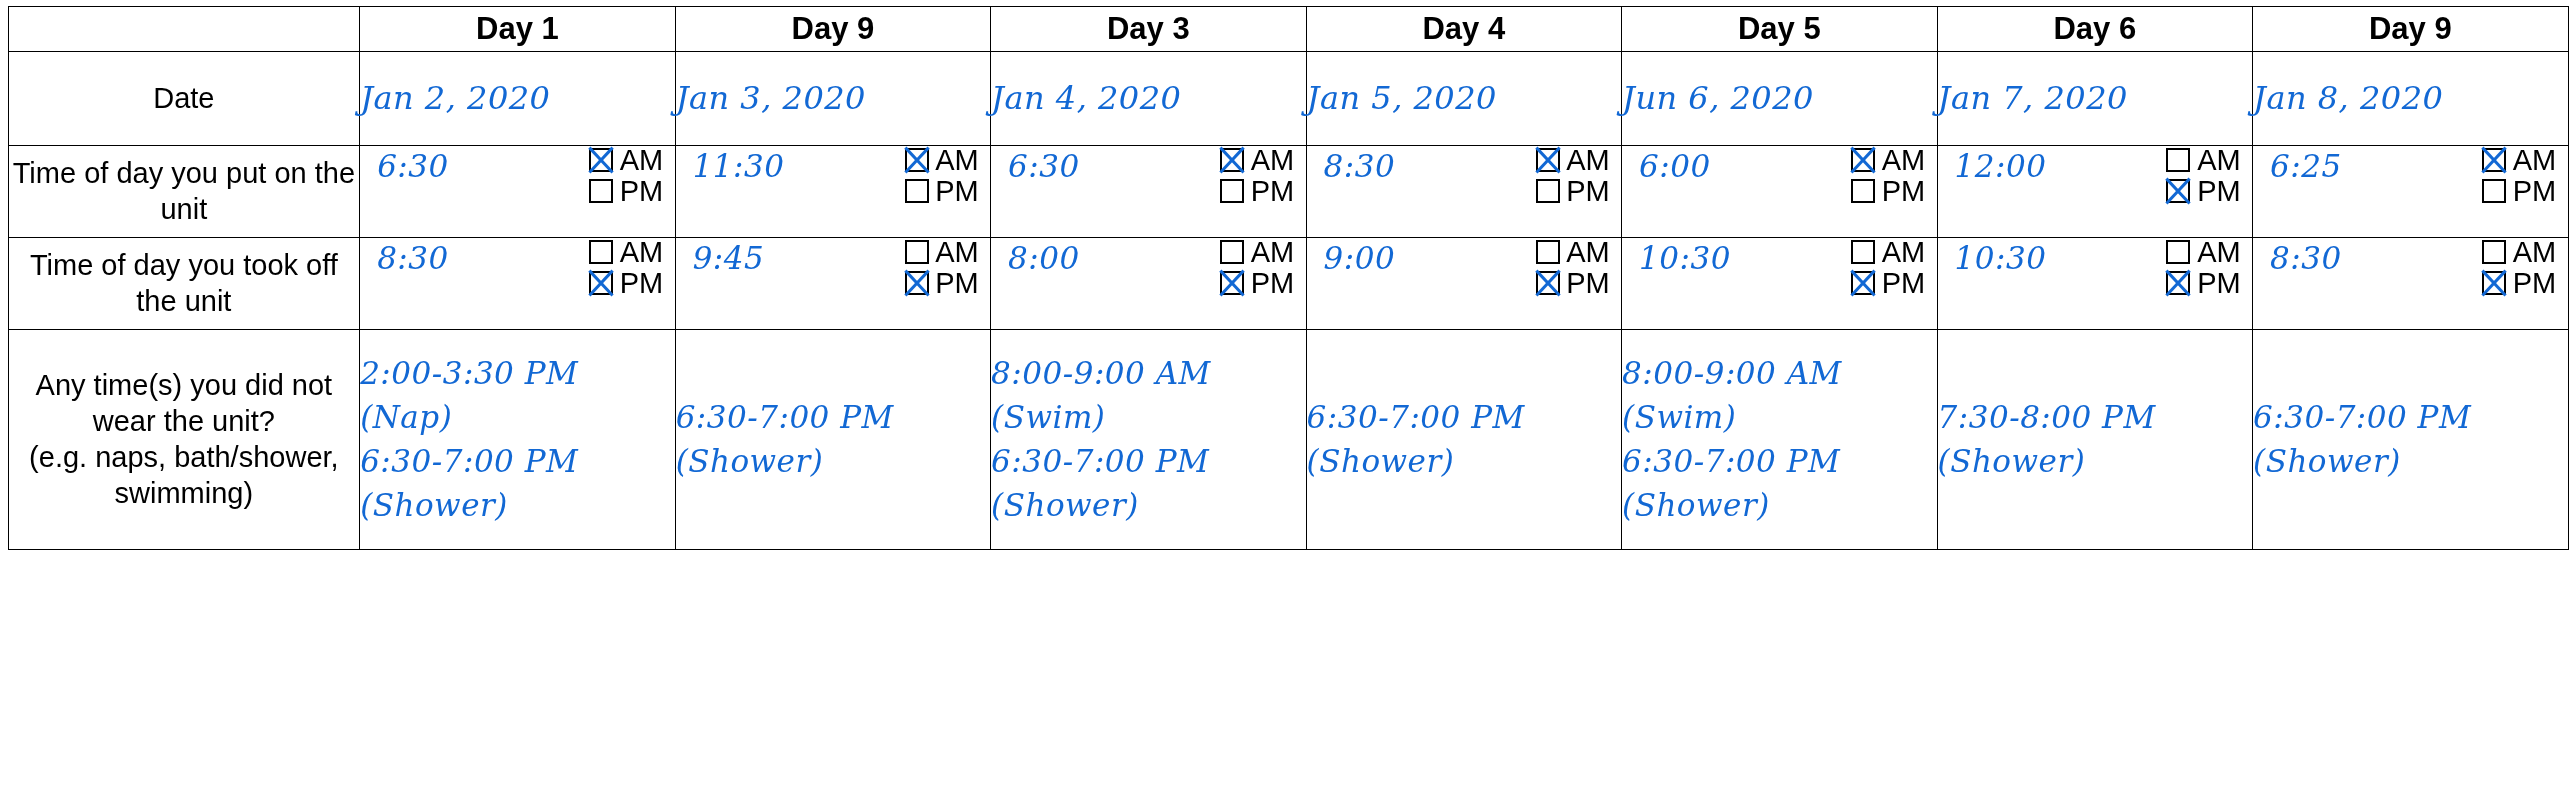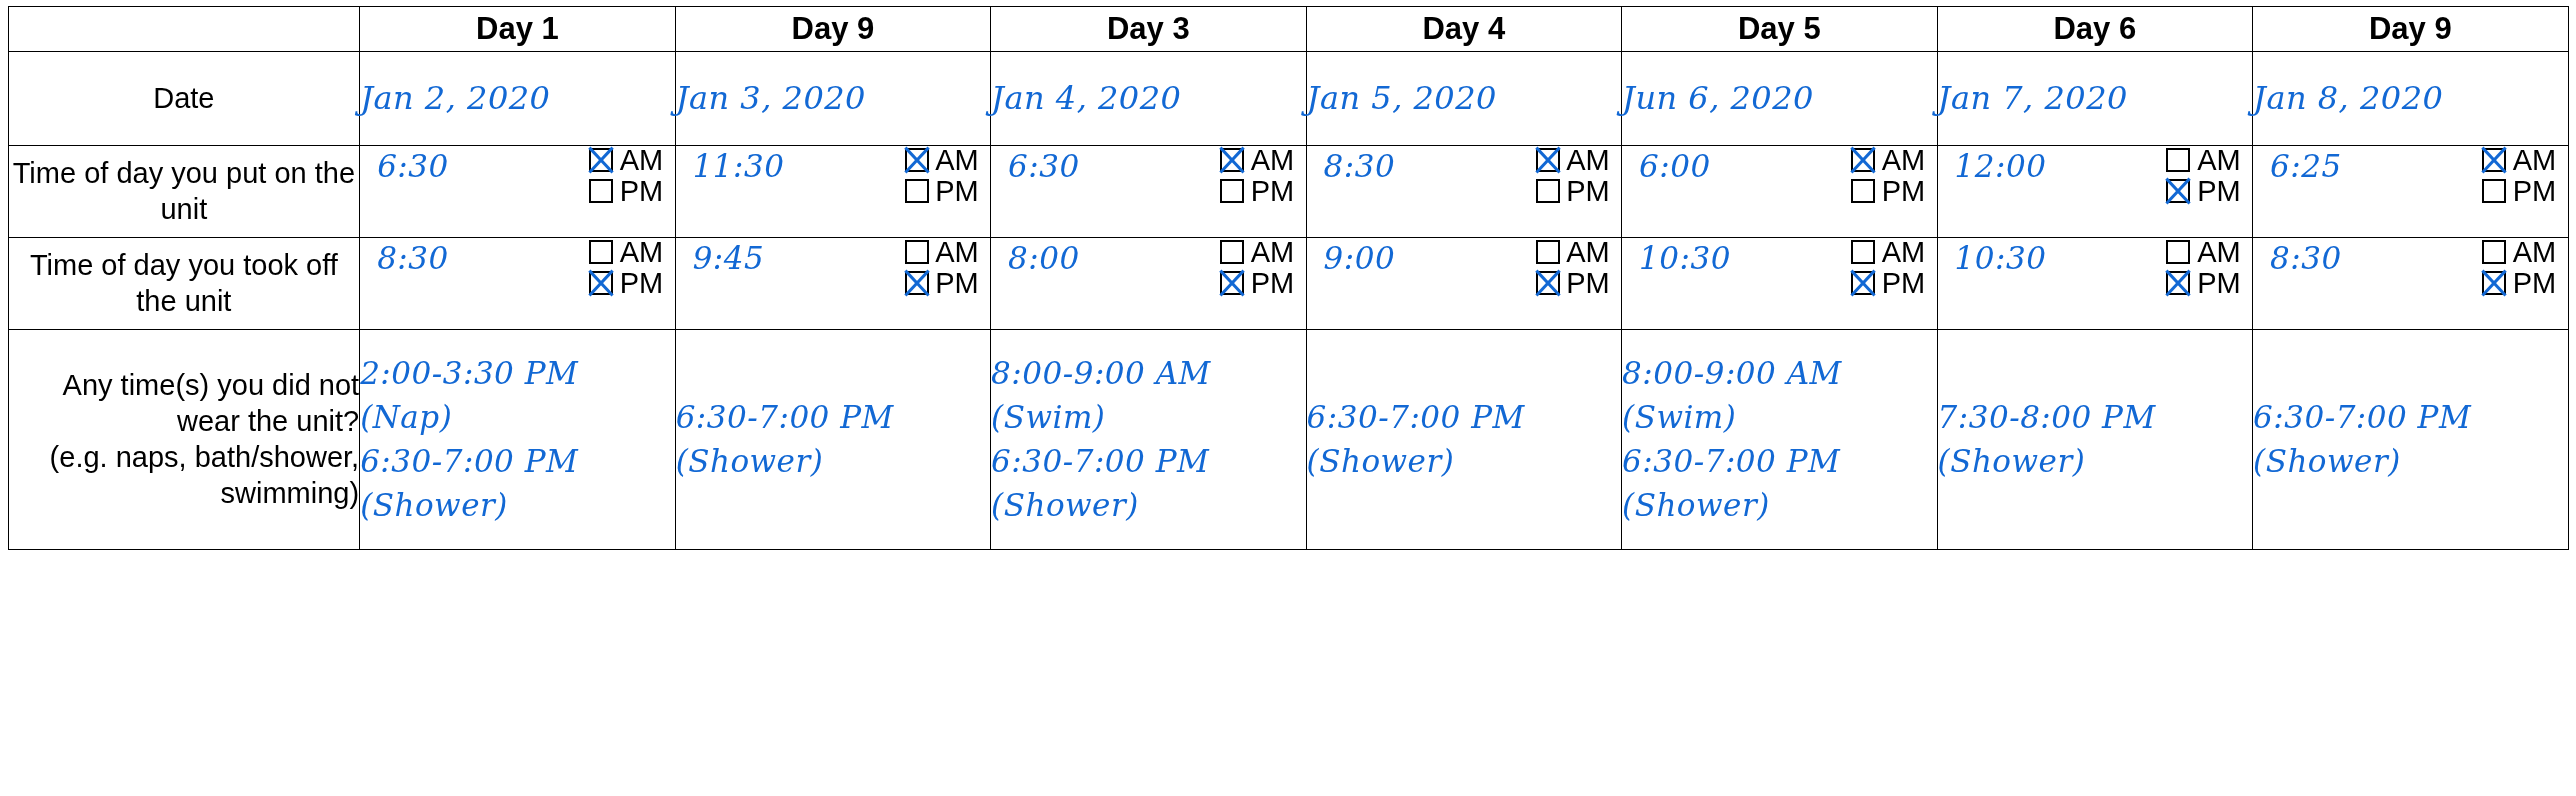--- a/index.html
+++ b/index.html
@@ -403,21 +403,21 @@
               <span class="ampm-line">
                   <span class="box checked"></span>
                   <span>PM</span>
                 </span>
             </span>
           </div>
         </td>
       </tr>
 
       <tr>
-        <td class="row-label notes-label" style="white-space:pre-line;text-align:right;">Any time(s) you did not wear the unit?
+        <td class="row-label notes-label" style="white-space:pre-line;">Any time(s) you did not wear the unit?
 (e.g. naps, bath/shower, swimming)</td>
         <td class="notes-cell">
             <div class="notes-lines">
               <span class="hand">2:00-3:30 PM</span>
               <span class="hand">(Nap)</span>
               <span class="hand">6:30-7:00 PM</span>
               <span class="hand">(Shower)</span>
             </div>
           </td>
         <td class="notes-cell">

